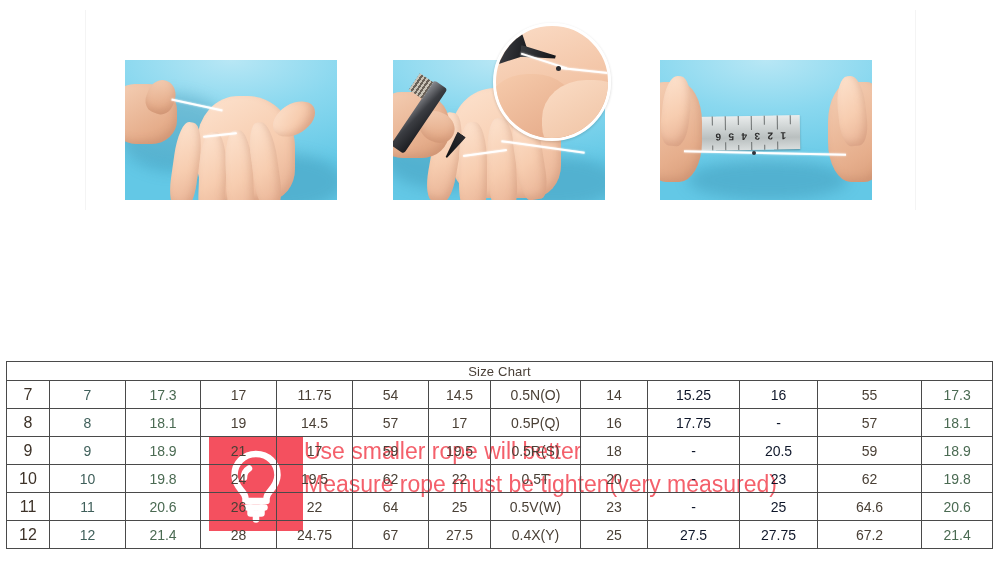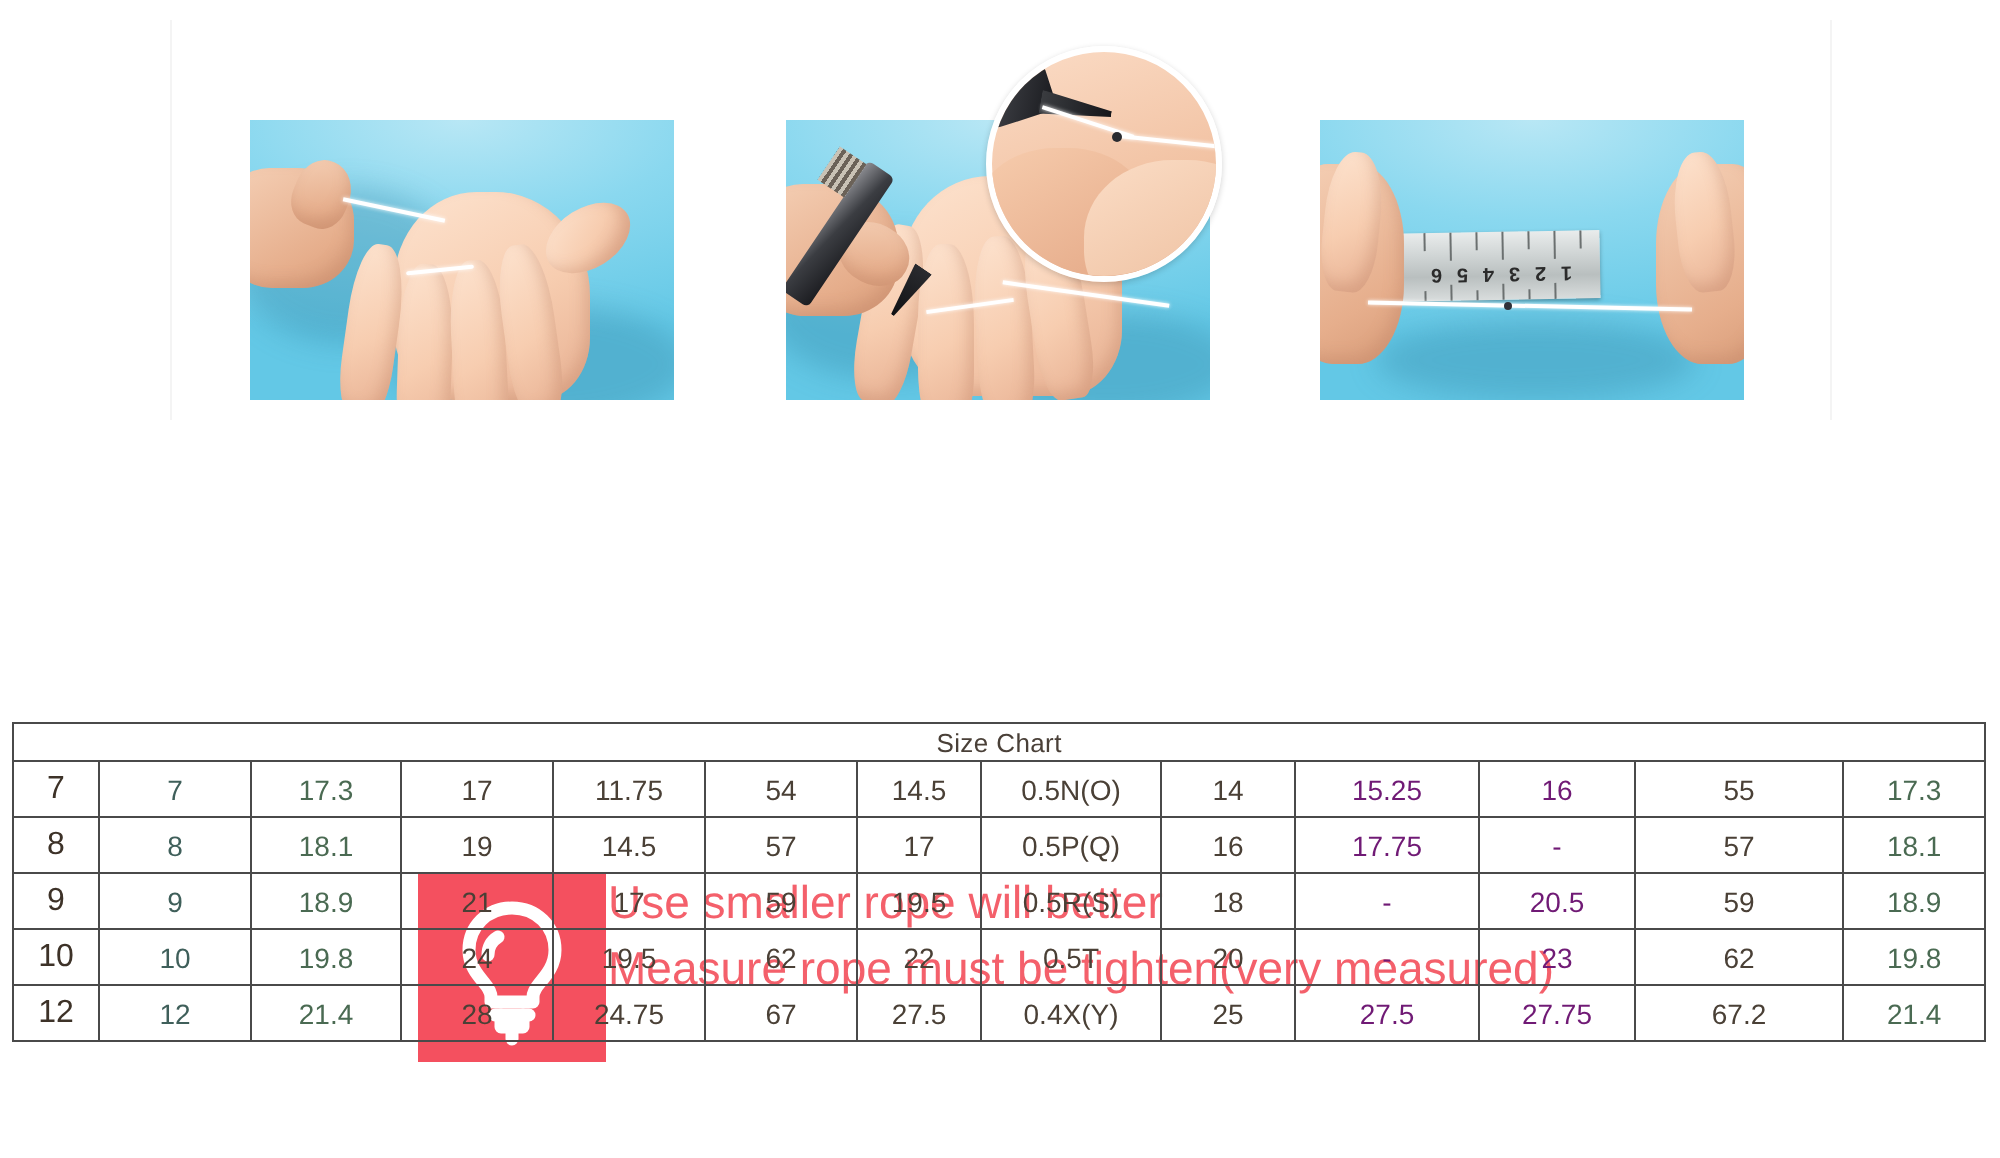--- a/index.html
+++ b/index.html
@@ -154,21 +154,21 @@
     color: #5a4a3c;
   }
   tbody td {
     height: 27px;
     font-size: 14px;
     color: #4a4036;
   }
   tbody td.c-size { font-size: 16px; color: #3d3228; }
   tbody td.c-uscA { color: #3f5f5a; }
   tbody td.c-green { color: #4a6a52; }
-  tbody td.c-dim { color: #701a75; }
+  tbody td.c-dim { color: #0f172a; }
 </style>
 </head>
 <body>
 
 <div id="photo-strip">
   <div class="strip-edge" style="left:85px"></div>
   <div class="strip-edge" style="left:915px"></div>
 
   <div class="photo" id="photo-1">
     <div class="bg"></div>
@@ -356,20 +356,35 @@
           <td>62</td>
           <td>22</td>
           <td>0.5T</td>
           <td>20</td>
           <td class="c-dim">-</td>
           <td class="c-dim">23</td>
           <td>62</td>
           <td class="c-green">19.8</td>
         </tr>
         <tr>
+          <td class="c-size">11</td>
+          <td class="c-uscA">11</td>
+          <td class="c-green">20.6</td>
+          <td>26</td>
+          <td>22</td>
+          <td>64</td>
+          <td>25</td>
+          <td>0.5V(W)</td>
+          <td>23</td>
+          <td class="c-dim">-</td>
+          <td class="c-dim">25</td>
+          <td>64.6</td>
+          <td class="c-green">20.6</td>
+        </tr>
+        <tr>
           <td class="c-size">12</td>
           <td class="c-uscA">12</td>
           <td class="c-green">21.4</td>
           <td>28</td>
           <td>24.75</td>
           <td>67</td>
           <td>27.5</td>
           <td>0.4X(Y)</td>
           <td>25</td>
           <td class="c-dim">27.5</td>

